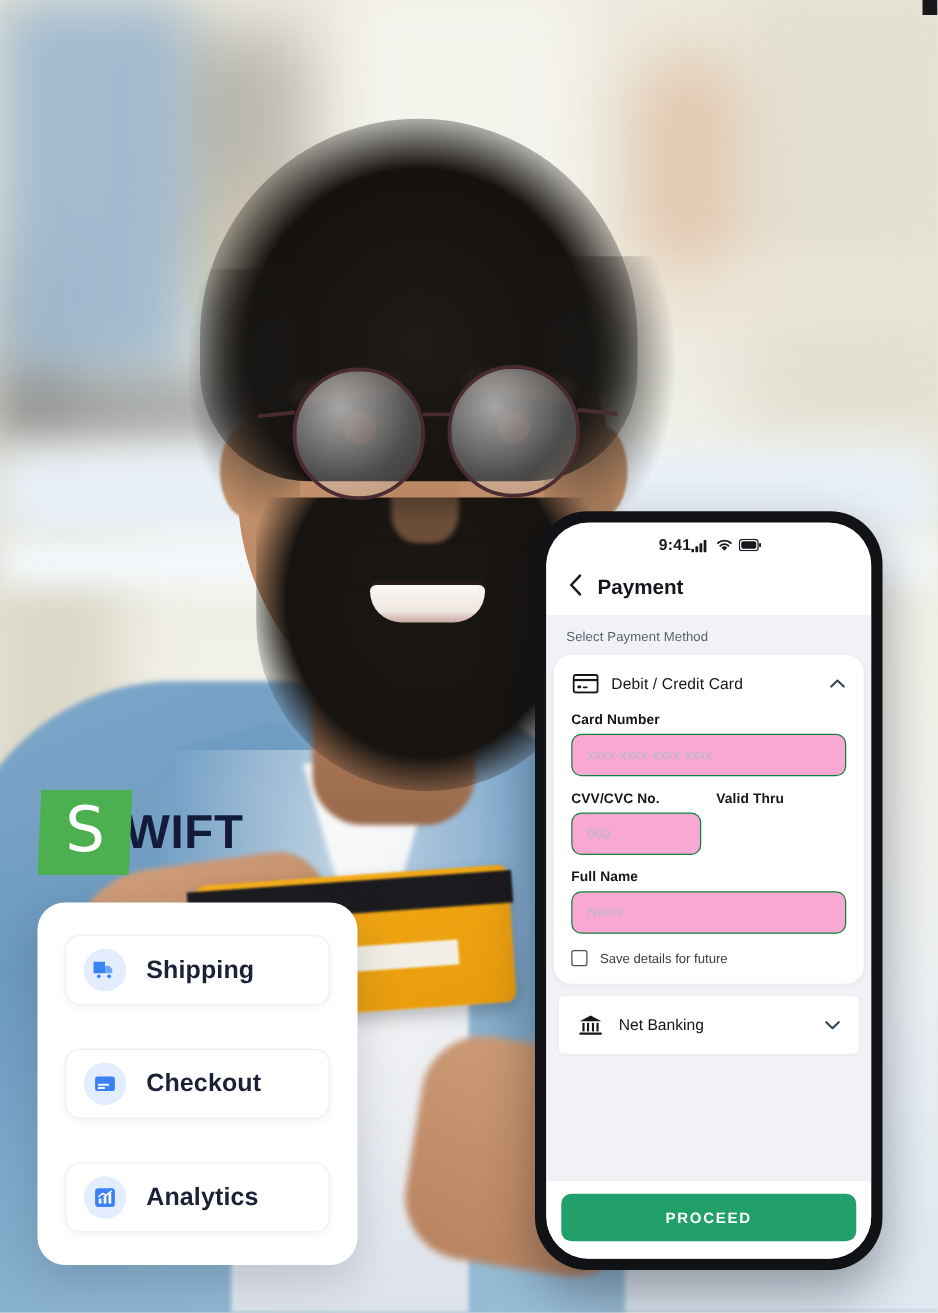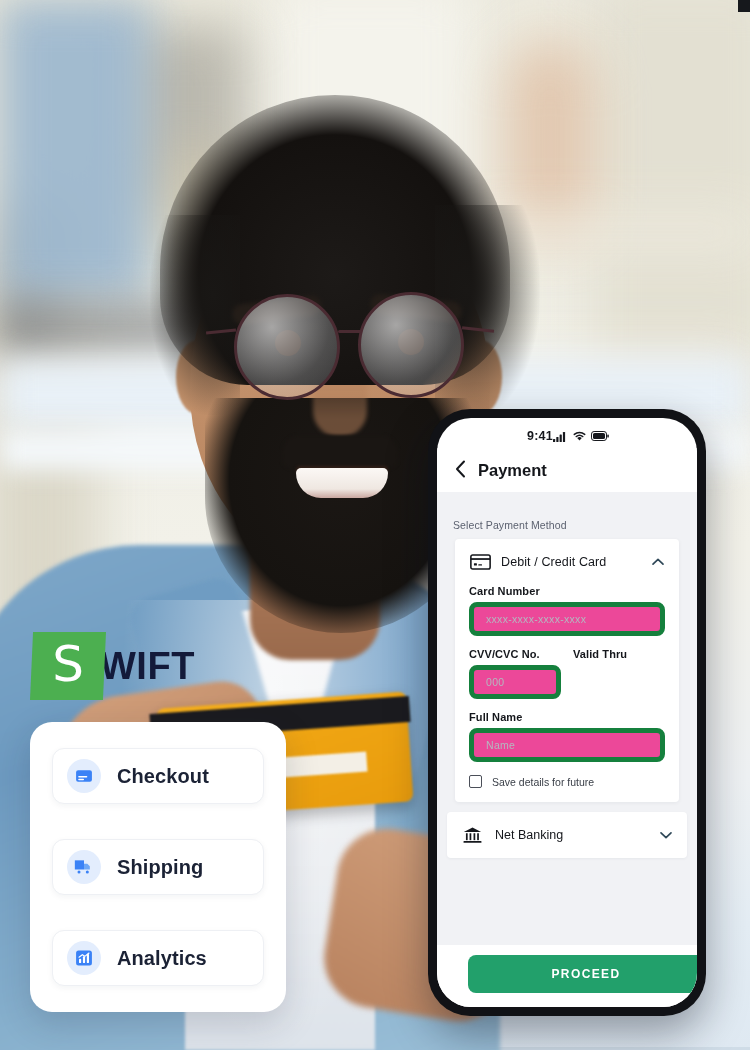--- a/index.html
+++ b/index.html
@@ -215,37 +215,37 @@
     padding: 0 18px; flex: 0 0 44px; background:#fff;
   }
   .nav-back { font-size: 19px; color:#16181d; line-height:1; cursor:pointer; }
   .nav-title { font-size: 16.5px; font-weight: 700; color:#14161b; }
 
   .screen-body {
     flex: 1 1 auto; background:#f1f2f5; overflow:hidden;
     display:flex; flex-direction:column;
   }
   .section-label {
-    font-size: 10.5px; color:#5c6270; padding: 27px 16px 8px 16px; letter-spacing:.1px;
+    font-size: 10.5px; color:#5c6270; padding: 12px 16px 8px 16px; letter-spacing:.1px;
   }
 
   .pay-panel {
-    background:#fff; margin: 0 18px; border-radius: 4px;
+    background:#fff; margin: 0 6px; border-radius: 14px;
     padding: 12px 14px 14px 14px;
     box-shadow: 0 1px 4px rgba(20,30,55,.06);
   }
   .panel-head { display:flex; align-items:center; gap:10px; }
   .panel-head .ph-icon { width:22px; height:22px; flex:0 0 22px; display:flex; align-items:center; justify-content:center; }
   .panel-head .ph-title { font-size: 12.5px; color:#14161b; flex:1 1 auto; letter-spacing:.1px; }
   .chev { width:14px; height:14px; flex:0 0 14px; }
 
   .field-label { font-size: 11px; font-weight: 700; color:#14161b; margin: 12px 0 5px 0; letter-spacing:.1px; }
   .inp {
-    width:100%; height: 34px; border:5px solid #15803d; border-radius: 8px;
-    background:#ec4899; font-size: 10.5px; color:#14161b; padding: 0 12px;
+    width:100%; height: 34px; border:1px solid #15803d; border-radius: 8px;
+    background:#f9a8d4; font-size: 10.5px; color:#14161b; padding: 0 12px;
     font-family: "Liberation Sans", sans-serif; outline:none;
   }
   .inp::placeholder { color:#b4b8c0; letter-spacing:.3px; }
   .row2 { display:flex; gap: 12px; }
   .row2 > div { flex: 1 1 0; min-width:0; }
 
   .save-row { display:flex; align-items:center; gap:10px; margin-top: 13px; }
   .cbox { width:13px; height:13px; border:1.5px solid #4b4f59; border-radius:2px; background:#fff; flex:0 0 13px; }
   .save-text { font-size: 10.5px; color:#3b4049; }
 
@@ -255,21 +255,21 @@
     box-shadow: 0 1px 3px rgba(20,30,55,.05);
   }
   .method-row .mr-icon { width:22px; height:22px; flex:0 0 22px; display:flex; align-items:center; justify-content:center; }
   .method-row .mr-title { font-size: 12.5px; color:#14161b; flex:1 1 auto; }
 
   .screen-footer { background:#fff; padding: 10px 12px 14px 12px; flex: 0 0 auto; }
   .proceed {
     width:100%; height: 38px; border:none; border-radius: 8px;
     background: var(--brand-green, #22a06b); color:#fff;
     font-size: 12px; font-weight: 700; letter-spacing: 1.4px;
-    font-family: "Liberation Sans", sans-serif; cursor:pointer;margin-left:19px;
+    font-family: "Liberation Sans", sans-serif; cursor:pointer;
   }
   .spacer { flex: 1 1 auto; }
 </style>
 </head>
 <body>
 
 <div id="stage">
 
   <div class="bg-base"></div>
   <div class="bg-blob blob-wall-c"></div>
@@ -327,39 +327,39 @@
     <div class="logo-mark">
       <span>S</span>
     </div>
     <div class="logo-word">WIFT</div>
   </div>
 
   <div class="feature-card">
 
     <div class="feature-item">
       <span class="feature-icon">
-        <svg viewBox="0 0 24 24" fill="none">
-          <rect x="2.5" y="5" width="19" height="14" rx="2.5" fill="#3b82f6"></rect>
-          <rect x="5" y="12" width="11" height="1.8" rx="0.9" fill="#ffffff"></rect>
-          <rect x="5" y="15.2" width="7" height="1.8" rx="0.9" fill="#ffffff"></rect>
-        </svg>
-      </span>
-      <span class="feature-label">Checkout</span>
-    </div>
-
-    <div class="feature-item">
-      <span class="feature-icon">
         <svg viewBox="0 0 24 24" fill="none" stroke="#3b82f6" stroke-width="2" stroke-linecap="round" stroke-linejoin="round">
           <path d="M1 4h11v11H1z" fill="#3b82f6" stroke="none"></path>
           <path d="M12 8h4l3 3v4h-7z" fill="#6ea8f7" stroke="none"></path>
           <circle cx="6" cy="18" r="1.8" fill="#3b82f6" stroke="none"></circle>
           <circle cx="16" cy="18" r="1.8" fill="#3b82f6" stroke="none"></circle>
         </svg>
       </span>
       <span class="feature-label">Shipping</span>
+    </div>
+
+    <div class="feature-item">
+      <span class="feature-icon">
+        <svg viewBox="0 0 24 24" fill="none">
+          <rect x="2.5" y="5" width="19" height="14" rx="2.5" fill="#3b82f6"></rect>
+          <rect x="5" y="12" width="11" height="1.8" rx="0.9" fill="#ffffff"></rect>
+          <rect x="5" y="15.2" width="7" height="1.8" rx="0.9" fill="#ffffff"></rect>
+        </svg>
+      </span>
+      <span class="feature-label">Checkout</span>
     </div>
 
     <div class="feature-item">
       <span class="feature-icon">
         <svg viewBox="0 0 24 24" fill="none">
           <rect x="2.5" y="3" width="19" height="18" rx="3" fill="#3b82f6"></rect>
           <rect x="6" y="13" width="2.6" height="5" rx="1" fill="#ffffff"></rect>
           <rect x="10.7" y="10" width="2.6" height="8" rx="1" fill="#ffffff"></rect>
           <rect x="15.4" y="7" width="2.6" height="11" rx="1" fill="#ffffff"></rect>
           <path d="M6 11l4-3 3 2 5-4" stroke="#ffffff" stroke-width="1.4" stroke-linecap="round" stroke-linejoin="round" fill="none"></path>

